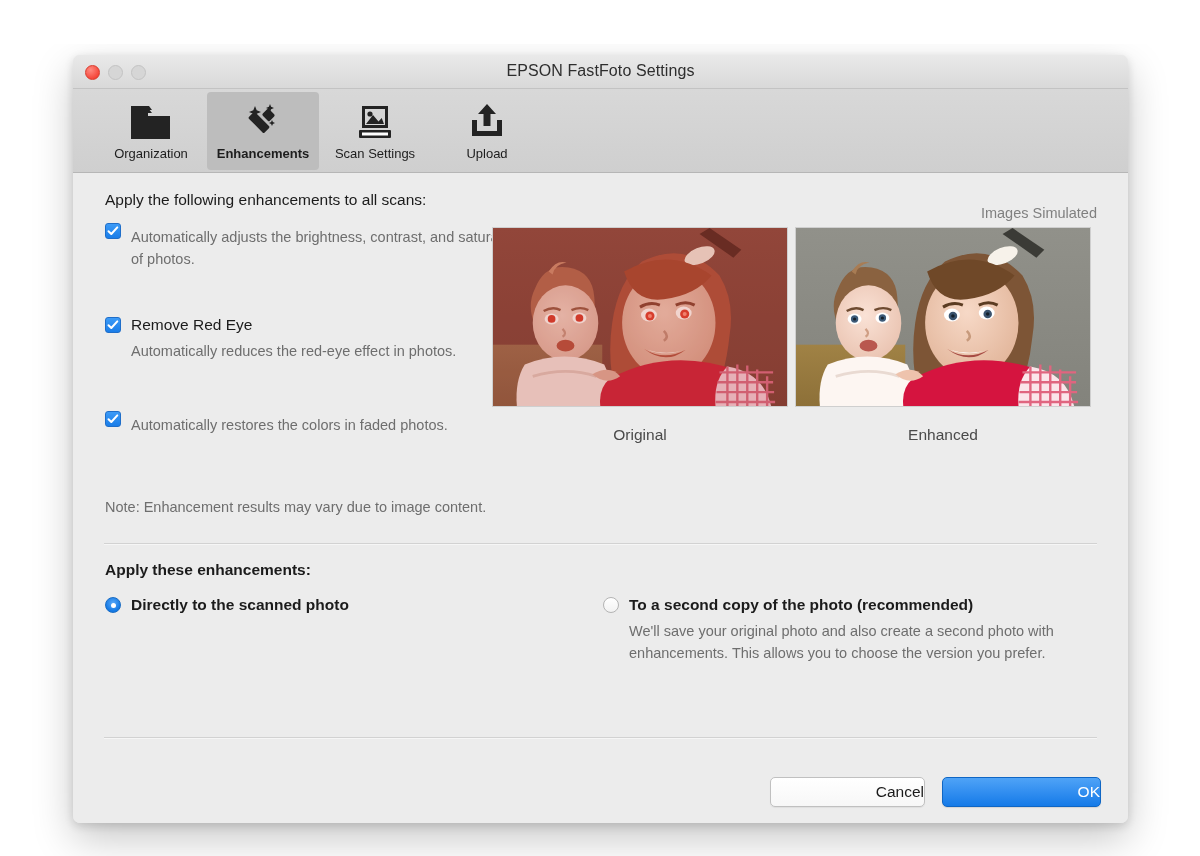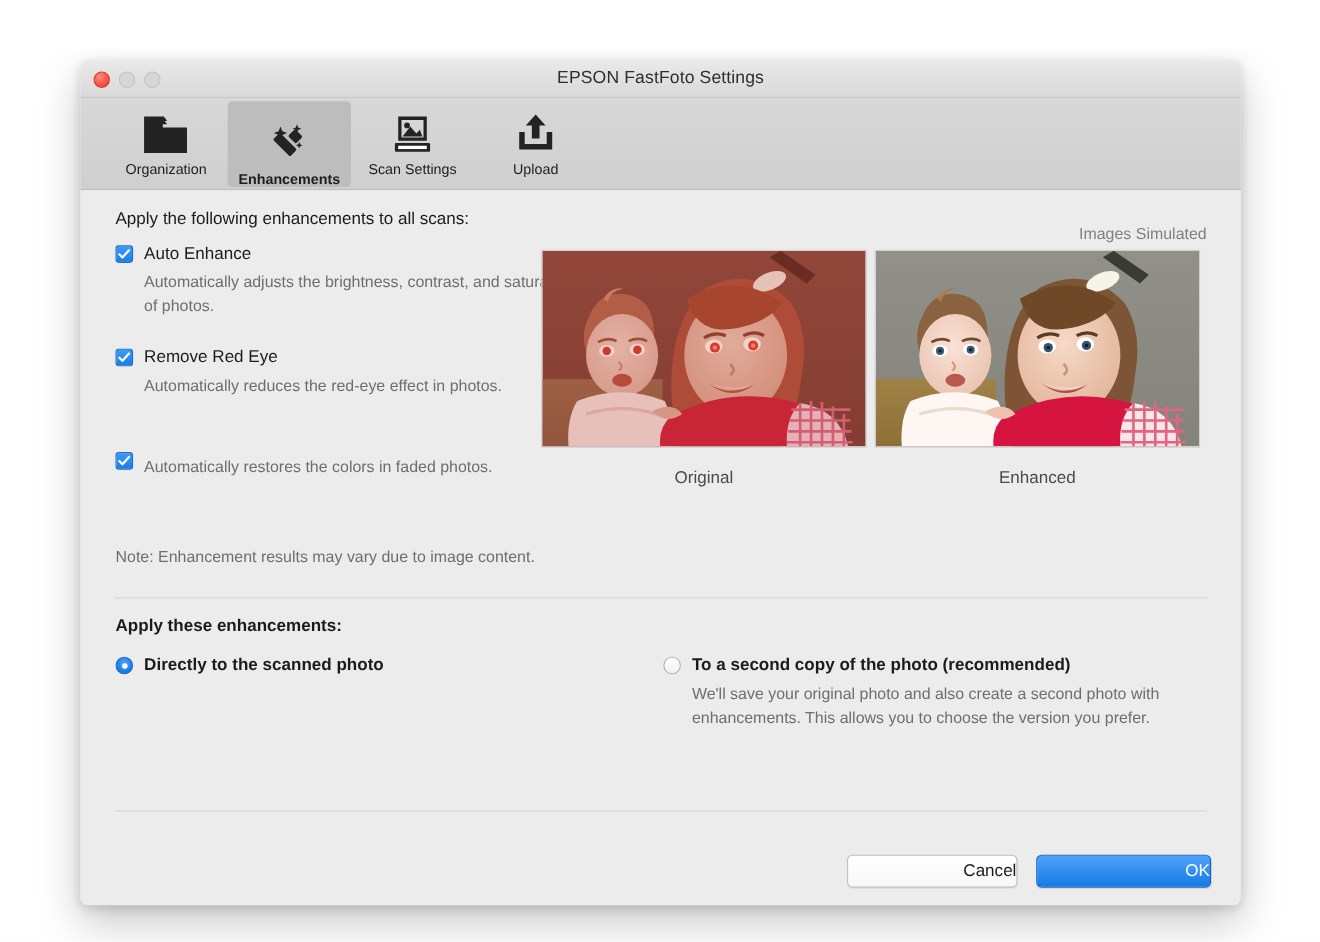--- a/index.html
+++ b/index.html
@@ -69,21 +69,21 @@
     margin-top: 3px;
     border-radius: 4px;
     display: flex;
     flex-direction: column;
     align-items: center;
     justify-content: flex-start;
     padding-top: 8px;
     box-sizing: border-box;
     cursor: default;
   }
-  .tab.selected { background: #bdbdbd; justify-content: flex-end; }
+  .tab.selected { background: #bdbdbd; }
   .tab .ticon { height: 44px; display: flex; align-items: center; justify-content: center; }
   .tab .tlabel { font-size: 13px; color: #1d1d1d; margin-top: 2px; }
   .tab.selected .tlabel { font-weight: bold; }
 
   
   .content {
     position: relative;
     height: 650px;
     background: #ececec;
   }
@@ -313,21 +313,20 @@
       <div class="heading" style="left:32px; top:18px;">Apply the following enhancements to all scans:</div>
 
       <div class="images-simulated">Images Simulated</div>
 
       <div class="opt" style="top:48px;">
         <span class="cb">
           <svg width="12" height="12" viewBox="0 0 12 12">
               <path d="M1.5 6.2 L4.3 9 L10.3 2.4" stroke="#ffffff" stroke-width="2" fill="none" stroke-linecap="round" stroke-linejoin="round"></path>
             </svg>
         </span>
-        <span class="oplabel">Auto Enhance</span>
         <span class="opdesc">Automatically adjusts the brightness, contrast, and saturation of photos.</span>
       </div>
 
       <div class="opt" style="top:142px;">
         <span class="cb">
           <svg width="12" height="12" viewBox="0 0 12 12">
               <path d="M1.5 6.2 L4.3 9 L10.3 2.4" stroke="#ffffff" stroke-width="2" fill="none" stroke-linecap="round" stroke-linejoin="round"></path>
             </svg>
         </span>
         <span class="oplabel">Remove Red Eye</span>

